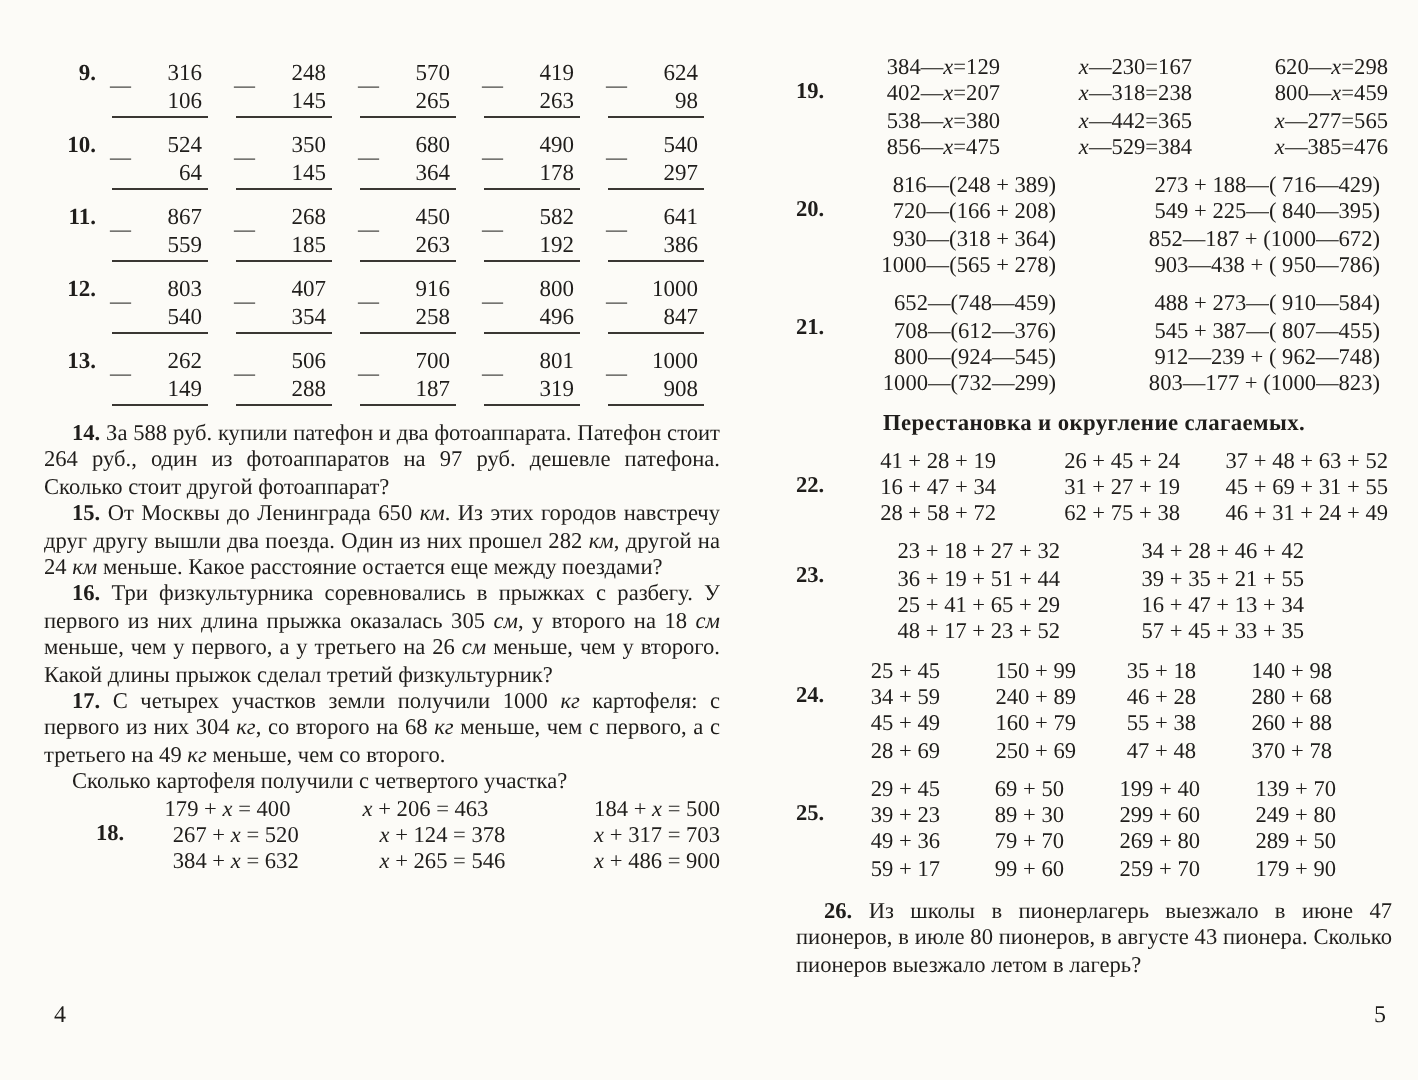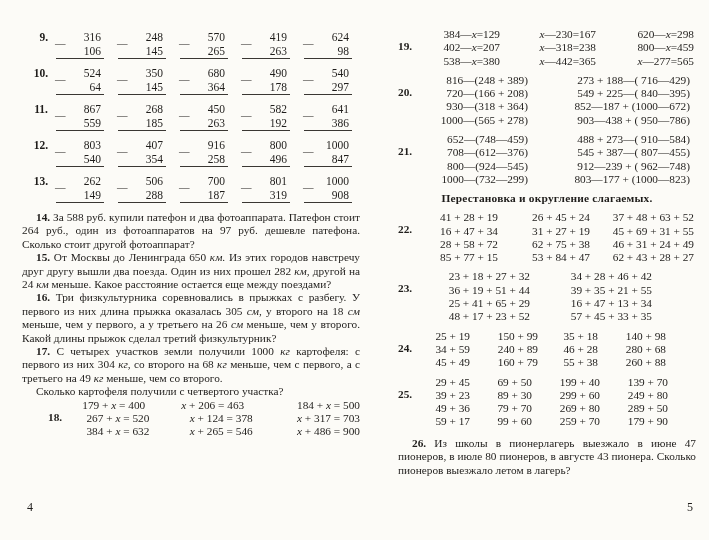--- a/index.html
+++ b/index.html
@@ -203,20 +203,25 @@
           <div class="grow">
             <span class="gcell" style="width: 78px; margin-right: 10px;">402—<i>x</i>=207</span>
             <span class="gcell" style="width: 86px; margin-right: 10px;"><i>x</i>—318=238</span>
             <span class="gcell" style="width: 88px;">800—<i>x</i>=459</span>
           </div>
           <div class="grow">
             <span class="gcell" style="width: 78px; margin-right: 10px;">538—<i>x</i>=380</span>
             <span class="gcell" style="width: 86px; margin-right: 10px;"><i>x</i>—442=365</span>
             <span class="gcell" style="width: 88px;"><i>x</i>—277=565</span>
           </div>
+          <div class="grow">
+            <span class="gcell" style="width: 78px; margin-right: 10px;">856—<i>x</i>=475</span>
+            <span class="gcell" style="width: 86px; margin-right: 10px;"><i>x</i>—529=384</span>
+            <span class="gcell" style="width: 88px;"><i>x</i>—385=476</span>
+          </div>
         </div>
       </div>
     <div class="grid">
         <div class="glabel" style="left: 0px;">20.</div>
         <div class="grows" style="margin-left: 20px;">
           <div class="grow">
             <span class="gcell" style="width: 110px; margin-right: 12px;">816—(248 + 389)</span>
             <span class="gcell" style="width: 150px;">273 + 188—( 716—429)</span>
           </div>
           <div class="grow">
@@ -266,25 +271,20 @@
           <div class="grow">
             <span class="gcell" style="width: 76px; margin-right: 8px;">16 + 47 + 34</span>
             <span class="gcell" style="width: 84px; margin-right: 8px;">31 + 27 + 19</span>
             <span class="gcell" style="width: 96px;">45 + 69 + 31 + 55</span>
           </div>
           <div class="grow">
             <span class="gcell" style="width: 76px; margin-right: 8px;">28 + 58 + 72</span>
             <span class="gcell" style="width: 84px; margin-right: 8px;">62 + 75 + 38</span>
             <span class="gcell" style="width: 96px;">46 + 31 + 24 + 49</span>
           </div>
-          <div class="grow">
-            <span class="gcell" style="width: 76px; margin-right: 8px;">85 + 77 + 15</span>
-            <span class="gcell" style="width: 84px; margin-right: 8px;">53 + 84 + 47</span>
-            <span class="gcell" style="width: 96px;">62 + 43 + 28 + 27</span>
-          </div>
         </div>
       </div>
     <div class="grid">
         <div class="glabel" style="left: 0px;">23.</div>
         <div class="grows" style="margin-left: 24px;">
           <div class="grow">
             <span class="gcell" style="width: 108px; margin-right: 14px;">23 + 18 + 27 + 32</span>
             <span class="gcell" style="width: 108px;">34 + 28 + 46 + 42</span>
           </div>
           <div class="grow">
@@ -298,37 +298,43 @@
           <div class="grow">
             <span class="gcell" style="width: 108px; margin-right: 14px;">48 + 17 + 23 + 52</span>
             <span class="gcell" style="width: 108px;">57 + 45 + 33 + 35</span>
           </div>
         </div>
       </div>
     <div class="grid">
         <div class="glabel" style="left: 0px;">24.</div>
         <div class="grows" style="margin-left: 24px;">
           <div class="grow">
-            <span class="gcell" style="width: 48px; margin-right: 12px;">25 + 19</span>
+            <span class="gcell" style="width: 48px; margin-right: 12px;">25 + 45</span>
             <span class="gcell" style="width: 56px; margin-right: 12px;">150 + 99</span>
             <span class="gcell" style="width: 48px; margin-right: 12px;">35 + 18</span>
             <span class="gcell" style="width: 56px;">140 + 98</span>
           </div>
           <div class="grow">
             <span class="gcell" style="width: 48px; margin-right: 12px;">34 + 59</span>
             <span class="gcell" style="width: 56px; margin-right: 12px;">240 + 89</span>
             <span class="gcell" style="width: 48px; margin-right: 12px;">46 + 28</span>
             <span class="gcell" style="width: 56px;">280 + 68</span>
           </div>
           <div class="grow">
             <span class="gcell" style="width: 48px; margin-right: 12px;">45 + 49</span>
             <span class="gcell" style="width: 56px; margin-right: 12px;">160 + 79</span>
             <span class="gcell" style="width: 48px; margin-right: 12px;">55 + 38</span>
             <span class="gcell" style="width: 56px;">260 + 88</span>
           </div>
+          <div class="grow">
+            <span class="gcell" style="width: 48px; margin-right: 12px;">28 + 69</span>
+            <span class="gcell" style="width: 56px; margin-right: 12px;">250 + 69</span>
+            <span class="gcell" style="width: 48px; margin-right: 12px;">47 + 48</span>
+            <span class="gcell" style="width: 56px;">370 + 78</span>
+          </div>
         </div>
       </div>
     <div class="grid">
         <div class="glabel" style="left: 0px;">25.</div>
         <div class="grows" style="margin-left: 24px;">
           <div class="grow">
             <span class="gcell" style="width: 48px; margin-right: 12px;">29 + 45</span>
             <span class="gcell" style="width: 50px; margin-right: 12px;">69 + 50</span>
             <span class="gcell" style="width: 56px; margin-right: 12px;">199 + 40</span>
             <span class="gcell" style="width: 56px;">139 + 70</span>

